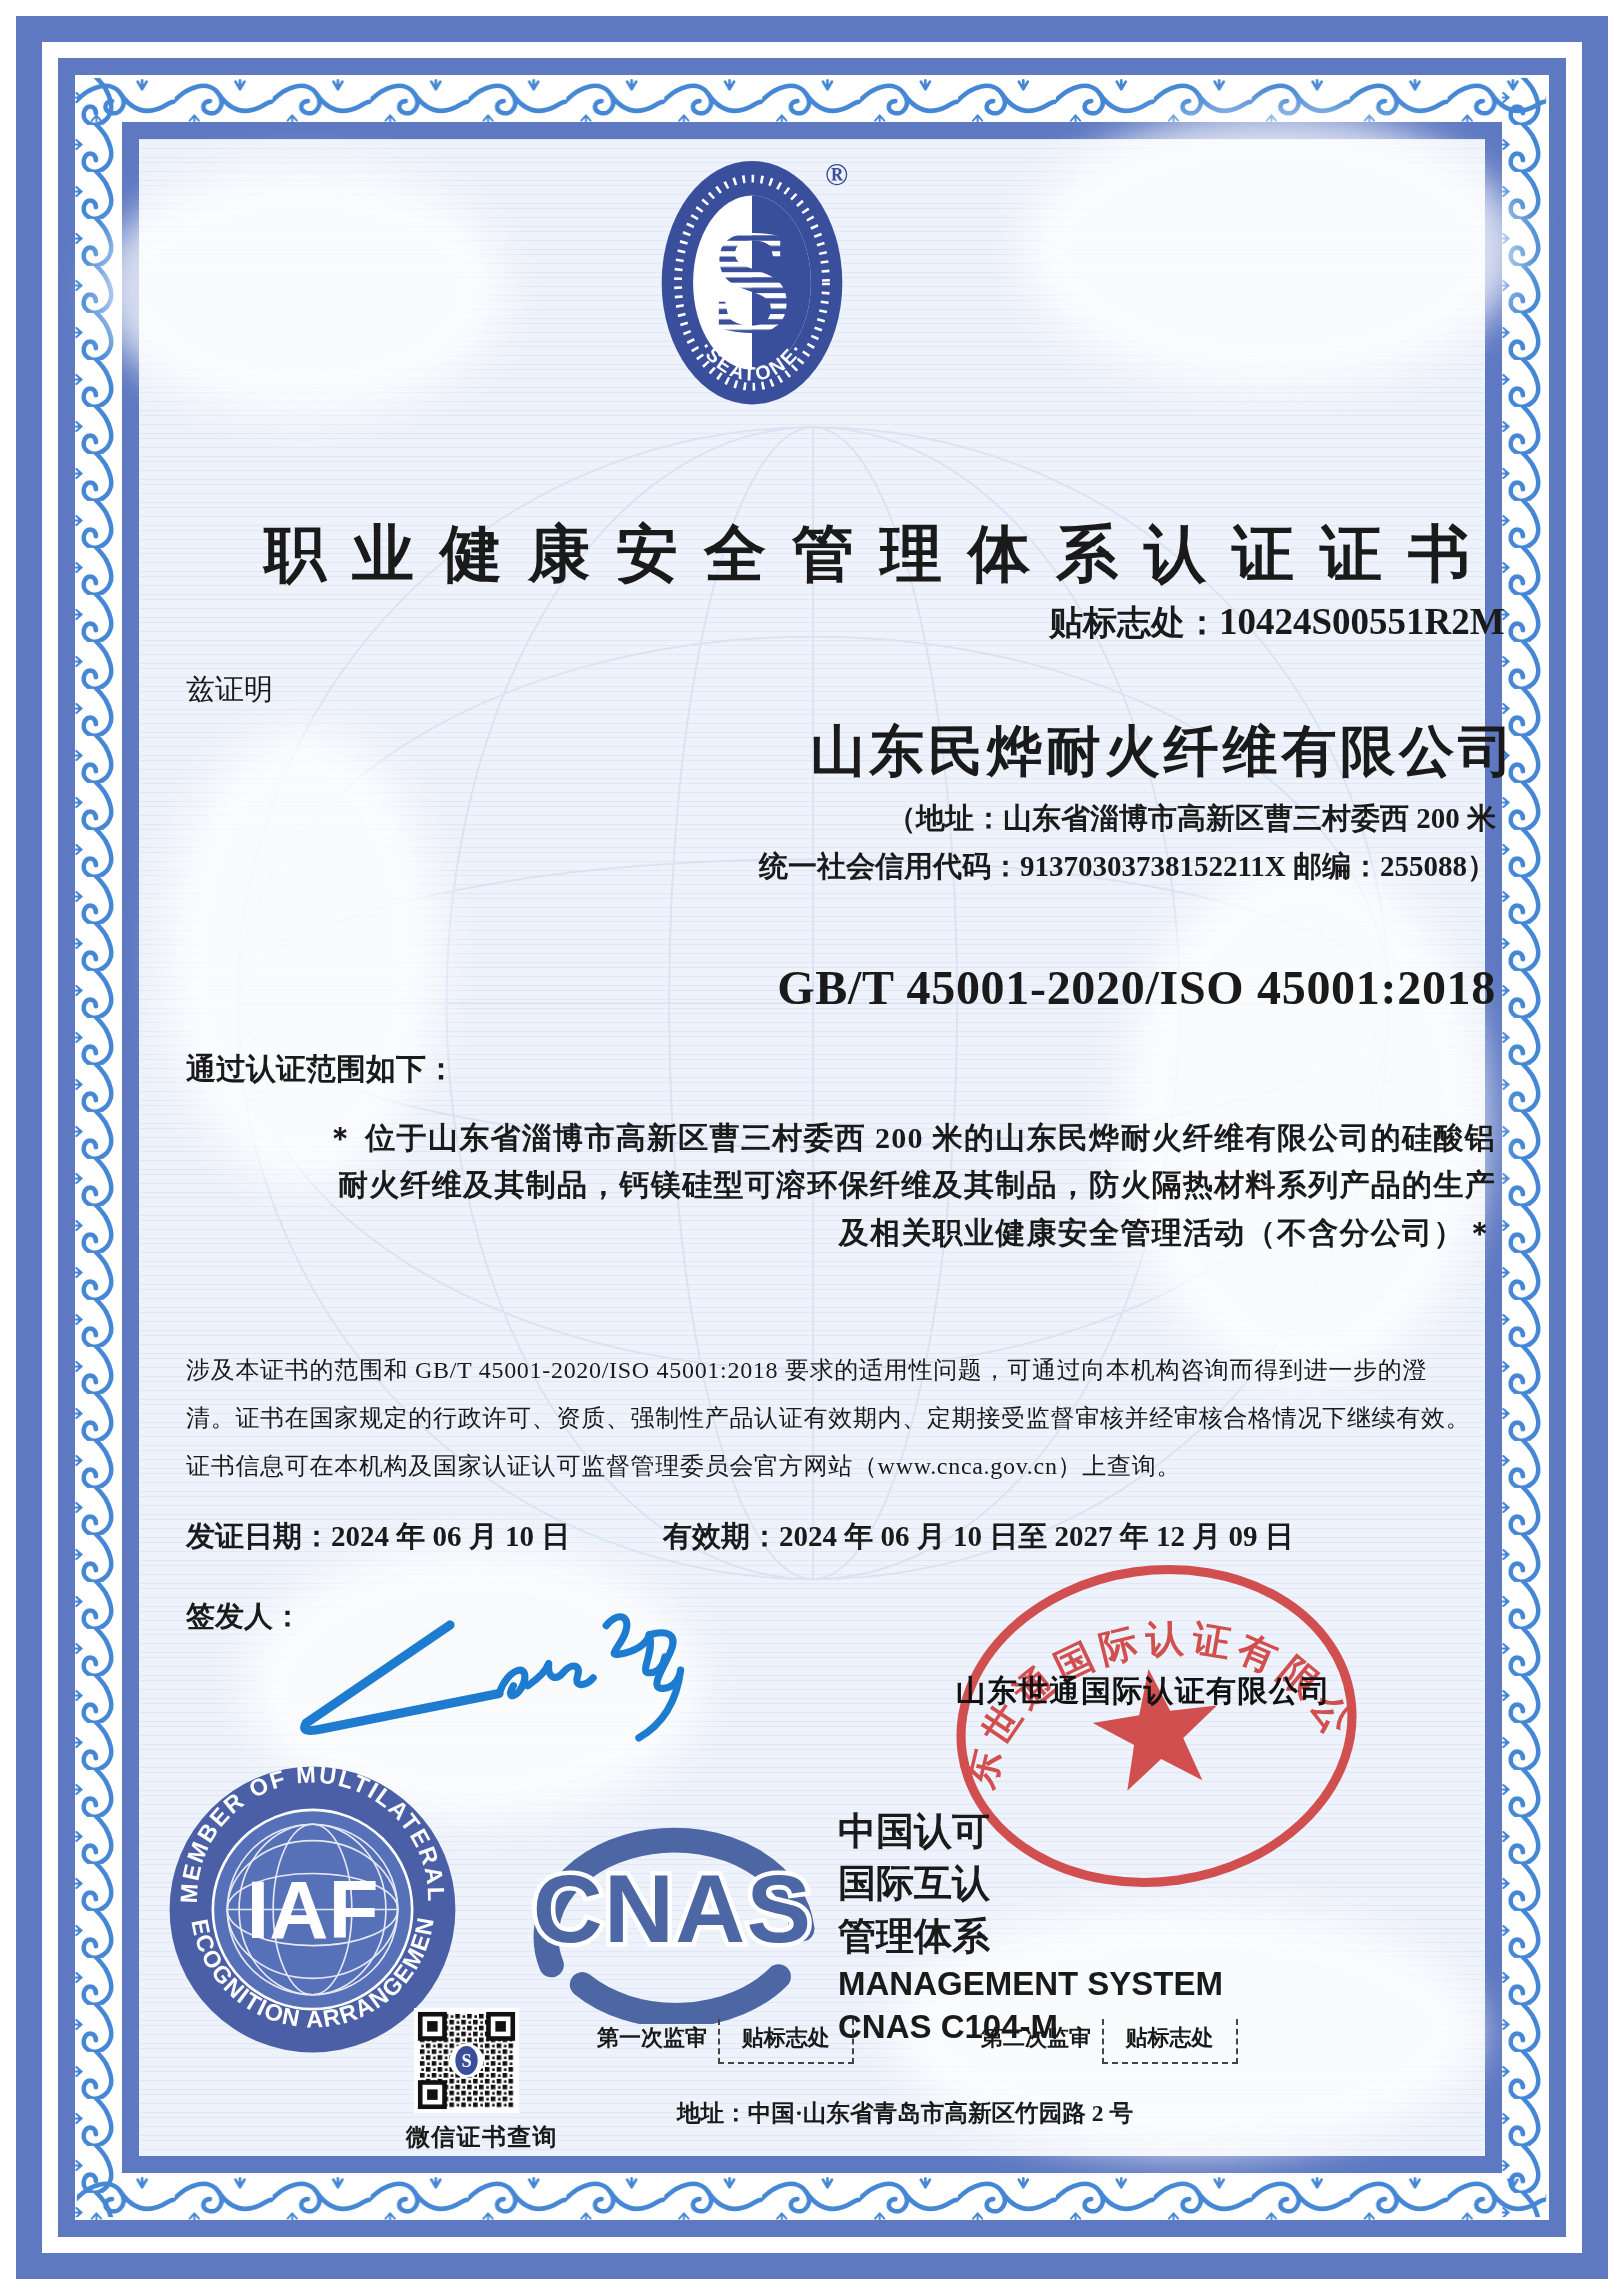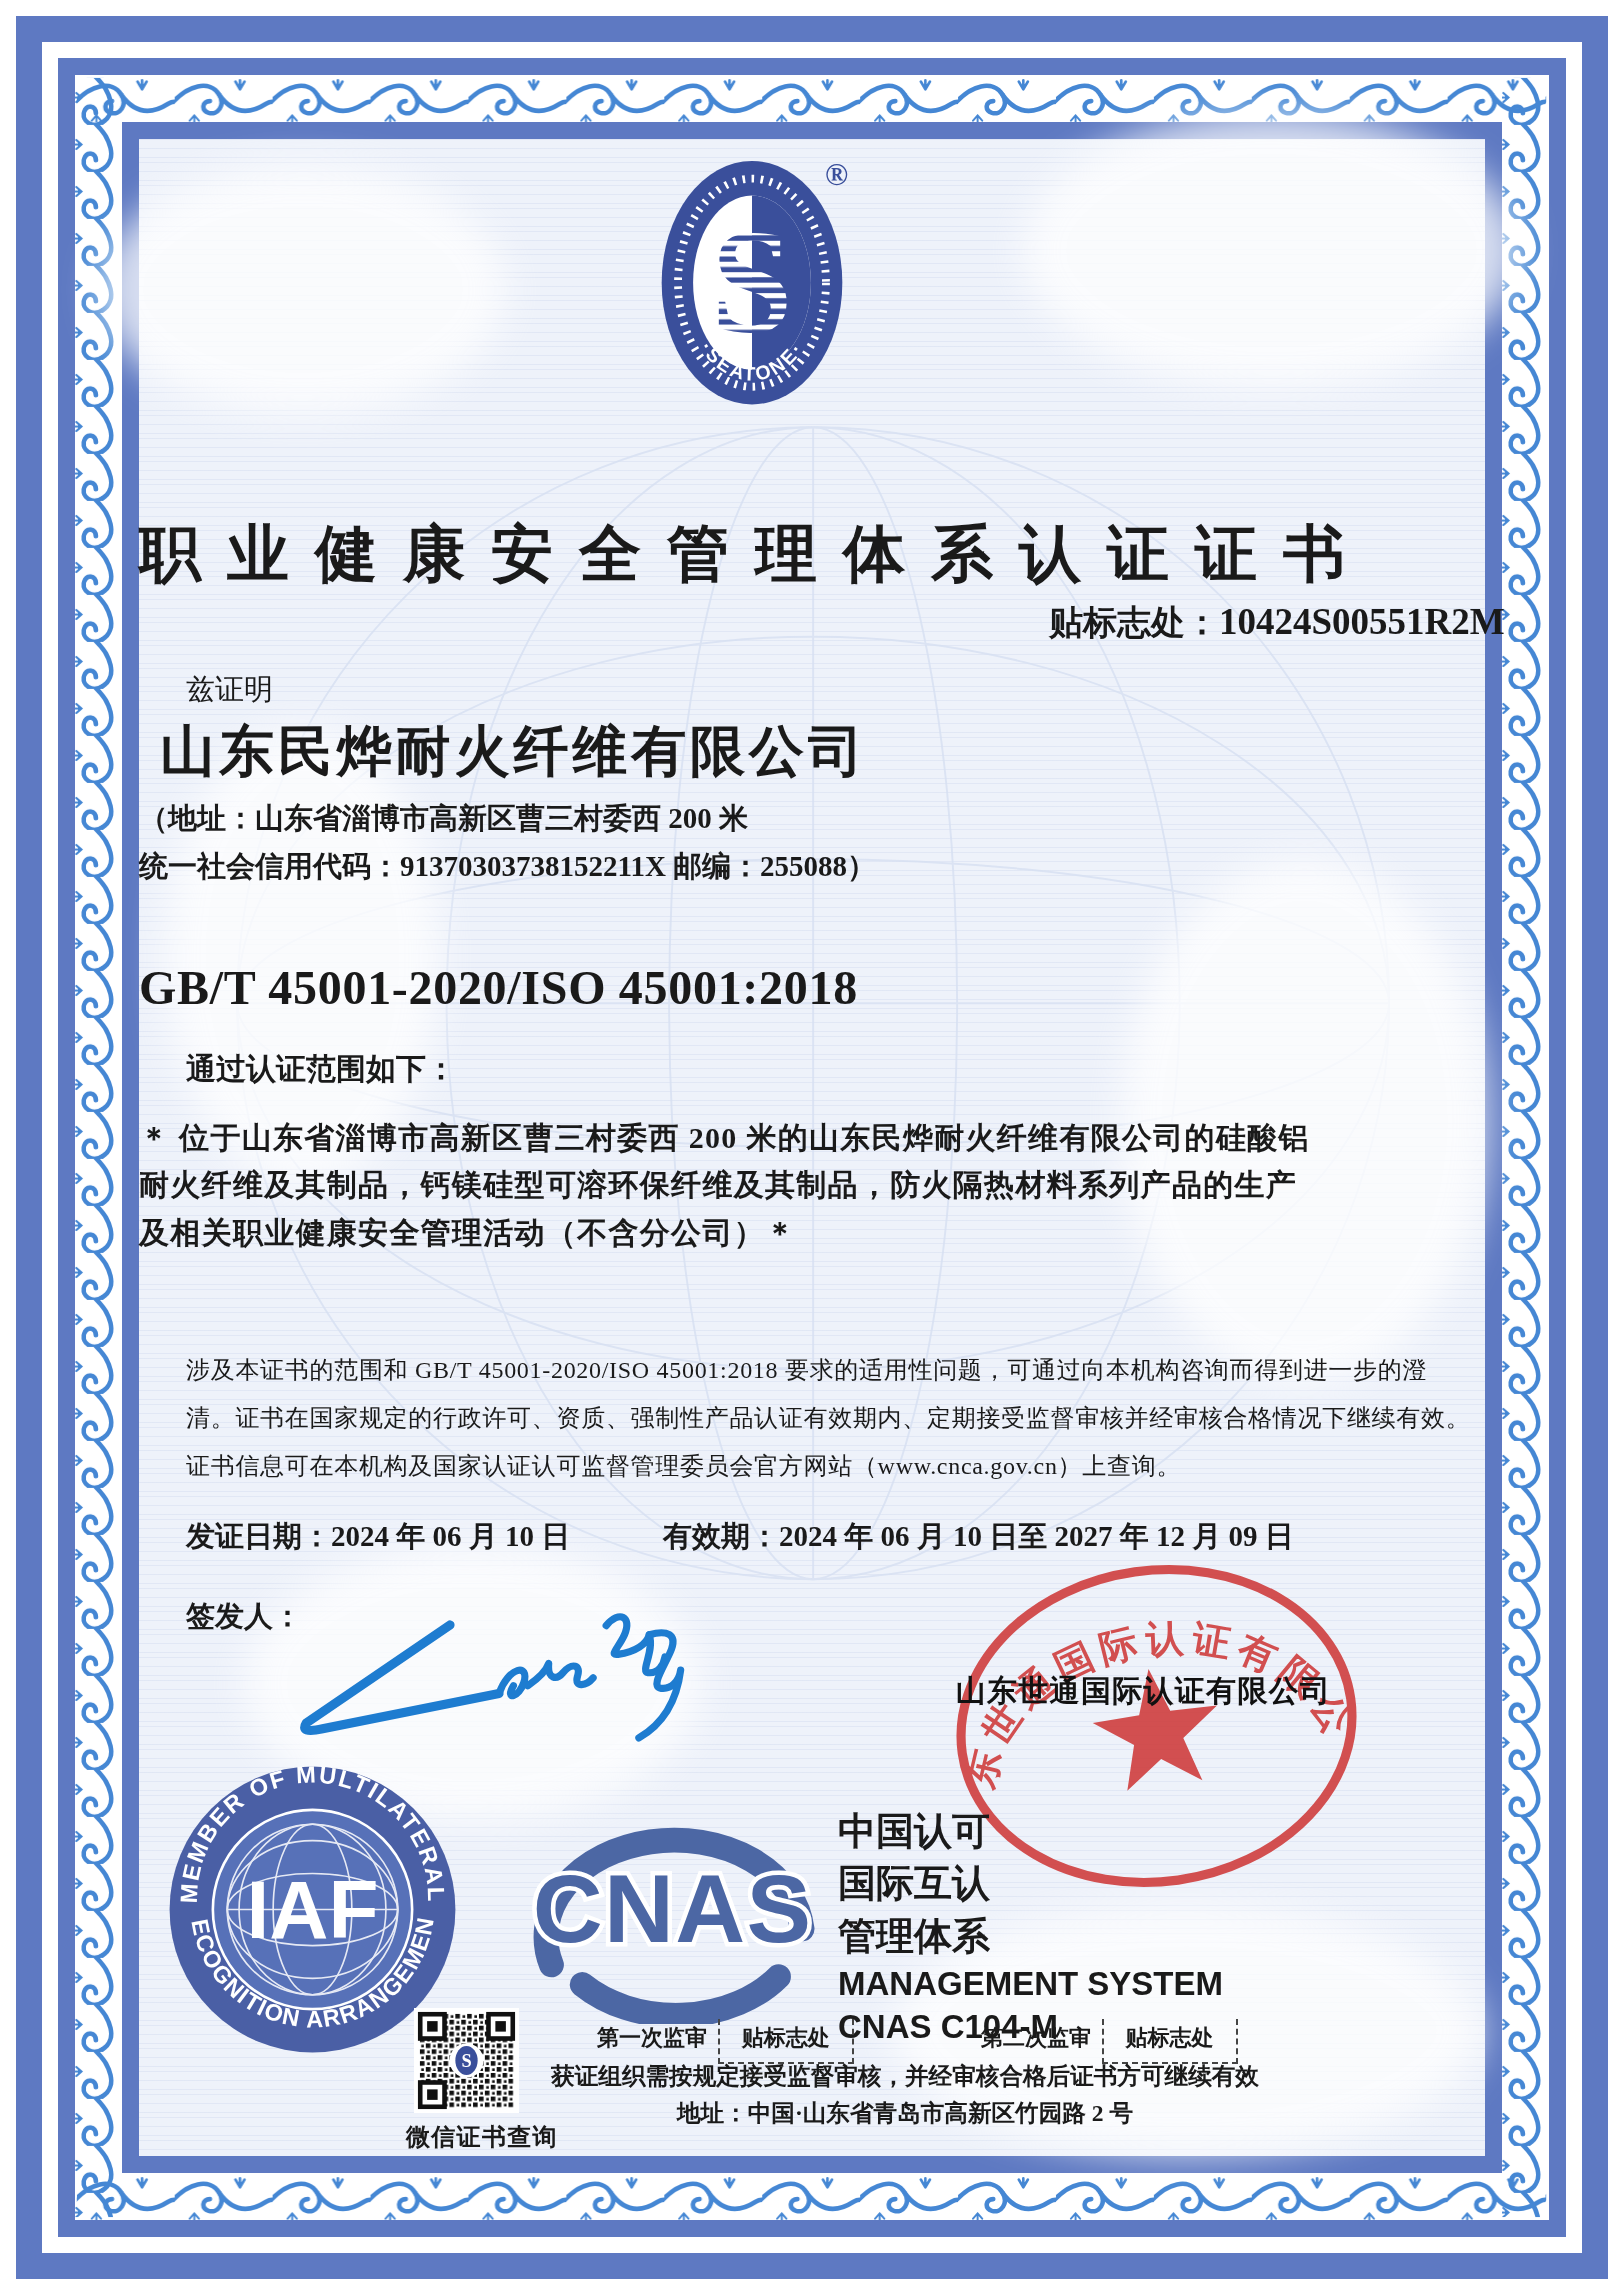--- a/index.html
+++ b/index.html
@@ -9,21 +9,21 @@
   
   .band-outer{position:absolute;inset:15.7px;border:26px solid #5e79c2;pointer-events:none;}
   .band-mid{position:absolute;inset:58px;border:17px solid #5e79c2;pointer-events:none;}
   .band-inner{position:absolute;inset:122px;border:17px solid #5e79c2;pointer-events:none;}
   .scroll-strip{position:absolute;pointer-events:none;}
   
   .content{position:absolute;inset:139px;background:#eef2fa;}
   .texture{position:absolute;inset:0;background:repeating-linear-gradient(180deg,rgba(110,135,200,0.10) 0 0.7px,transparent 0.7px 4.6px);}
   .blob{position:absolute;background:#ffffff;border-radius:50%;filter:blur(18.3px);opacity:.75;}
   .ctext{position:absolute;white-space:nowrap;}
-  .center{left:0;width:1345px;text-align:left;}
+  .center{left:12px;width:1345px;text-align:right;}
   .title{font-size:62px;font-weight:bold;letter-spacing:26px;}
   .certno{font-size:34px;font-weight:bold;}
   .company{font-size:55px;font-weight:bold;letter-spacing:3.9px;padding-left:21px;}
   .addr{font-size:29px;font-weight:bold;}
   .label{font-size:30px;font-weight:bold;}
   .std{font-size:48px;font-weight:bold;font-family:Liberation Serif, serif;letter-spacing:0.7px;}
   .scope{font-size:30px;font-weight:bold;letter-spacing:1.3px;}
   .fine{font-size:24px;letter-spacing:0.7px;}
   .dateline{font-size:29px;font-weight:bold;}
   .stamp-company{font-size:30px;font-weight:bold;letter-spacing:1.3px;color:#111;}
@@ -224,16 +224,15 @@
   <div class="ctext qrcaption" style="left:267px;top:1982px">微信证书查询</div>
 
   <div class="ctext frow" style="left:458px;top:1880px">
     <span>第一次监审</span>
     <span class="sticker-cell"><span>贴标志处</span></span>
     <span style="display:inline-block;width:111px"></span>
     <span>第二次监审</span>
     <span class="sticker-cell"><span>贴标志处</span></span>
   </div>
 
-  <div class="ctext fnote" style="left:236px;top:1921px;width:1060px;text-align:center">获证组织需按规定接受监督审核，并经审核合格后证书方可继续有效</div>
   <div class="ctext fnote" style="left:236px;top:1958px;width:1060px;text-align:center">地址：中国·山东省青岛市高新区竹园路 2 号</div>
 </div>
 
 
 </body></html>

